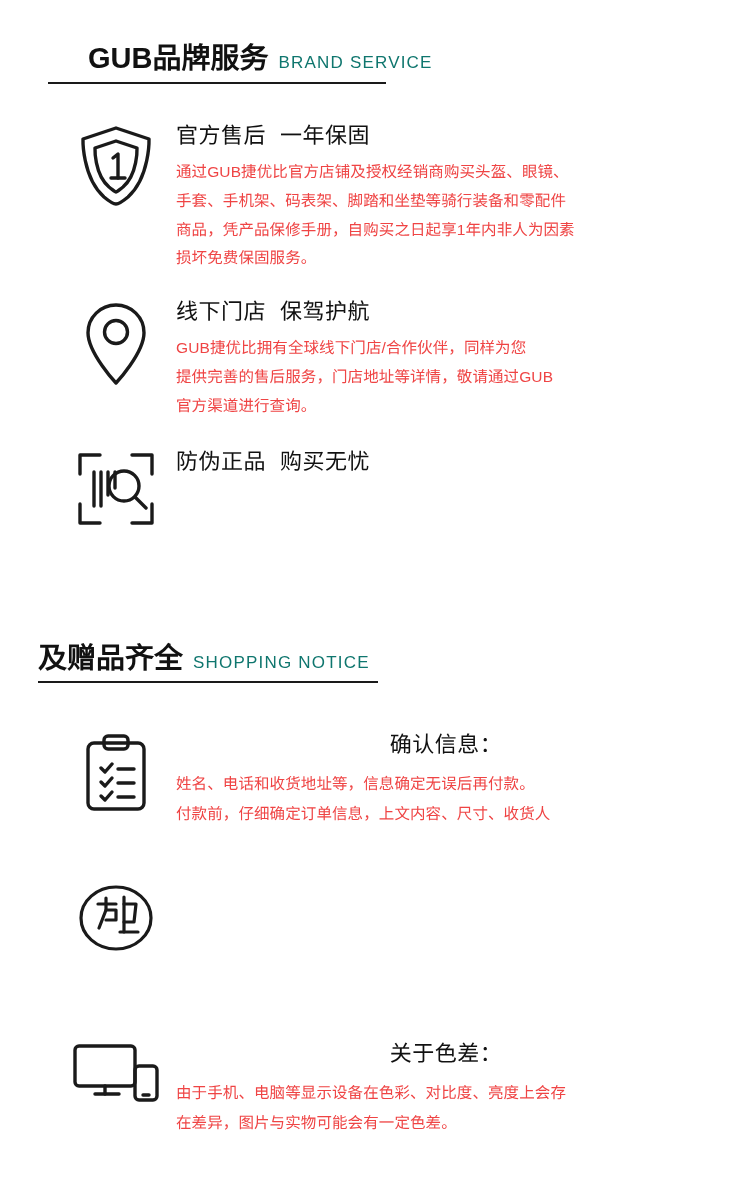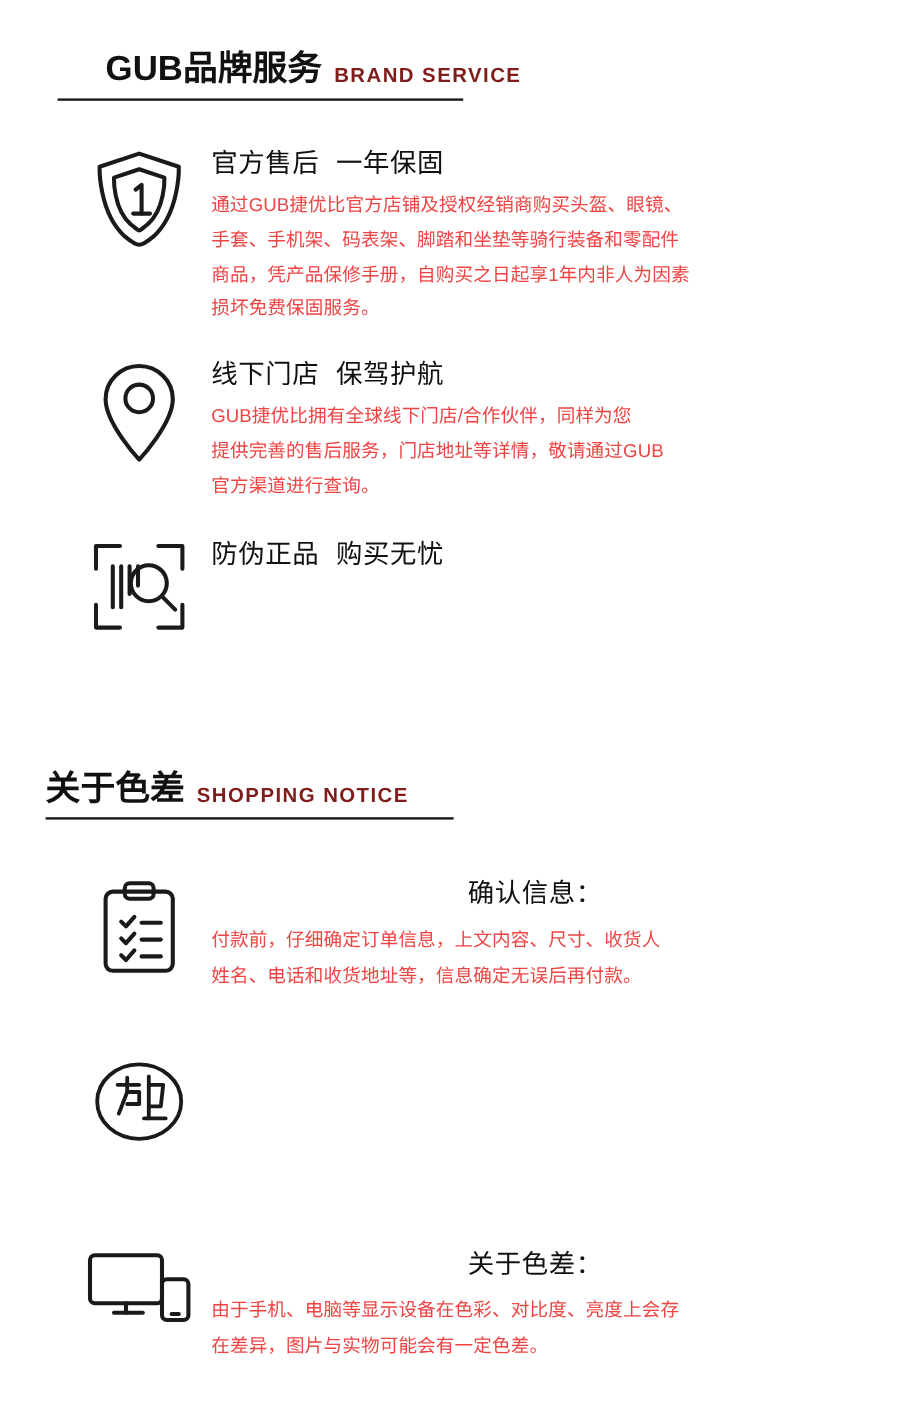--- a/index.html
+++ b/index.html
@@ -33,23 +33,23 @@
   .section-head .cn {
     font-size: 29px;
     font-weight: bold;
     letter-spacing: 0px;
     line-height: 1;
     color: #111;
     padding-bottom: 2px;
   }
   .section-head .en {
     font-size: 17px;
-    font-weight: bold;
+    font-weight: normal;
     letter-spacing: 1.2px;
-    color: #7f1d1d;
+    color: #0f766e;
     line-height: 1;
     padding-bottom: 4px;
   }
   .head-rule {
     position: absolute;
     height: 2px;
     background: #1a1a1a;
   }
 
   
@@ -165,43 +165,43 @@
       </svg>
     </div>
     <div class="text-wrap">
       <div class="title">
         <span>防伪正品</span><span class="gap"></span><span>购买无忧</span>
       </div>
     </div>
   </div>
 
   <div class="section-head" style="left:38px; top:644px;">
-    <span class="cn">关于色差</span>
+    <span class="cn">及赠品齐全</span>
     <span class="en">SHOPPING NOTICE</span>
   </div>
   <div class="head-rule" style="left:38px; top:681px; width:340px;"></div>
 
   <div class="item notice-item" style="left:56px; top:733px; width:660px;">
     <div class="icon-wrap">
       <svg width="64" height="80" viewBox="0 0 64 80" fill="none" stroke="#1a1a1a" stroke-width="3.4" stroke-linejoin="round" stroke-linecap="round">
         <rect x="4" y="10" width="56" height="66" rx="6"></rect>
         <rect x="20" y="3" width="24" height="13" rx="4"></rect>
         <path d="M17 35 L21 39 L28 31"></path>
         <path d="M34 36 L50 36"></path>
         <path d="M17 49 L21 53 L28 45"></path>
         <path d="M34 50 L50 50"></path>
         <path d="M17 63 L21 67 L28 59"></path>
         <path d="M34 64 L50 64"></path>
       </svg>
     </div>
     <div class="text-wrap">
       <div class="title">确认信息：</div>
       <div class="body">
+        <p>姓名、电话和收货地址等，信息确定无误后再付款。</p>
         <p>付款前，仔细确定订单信息，上文内容、尺寸、收货人</p>
-        <p>姓名、电话和收货地址等，信息确定无误后再付款。</p>
       </div>
     </div>
   </div>
 
   <div class="item notice-item" style="left:56px; top:880px; width:660px;">
     <div class="icon-wrap">
       <svg width="80" height="76" viewBox="0 0 80 76" fill="none" stroke="#1a1a1a" stroke-width="3.2" stroke-linejoin="round" stroke-linecap="round">
         <ellipse cx="40" cy="38" rx="35" ry="31"></ellipse>
         <path d="M22 24 L40 24"></path>
         <path d="M30 18 L30 30 L23 48"></path>

